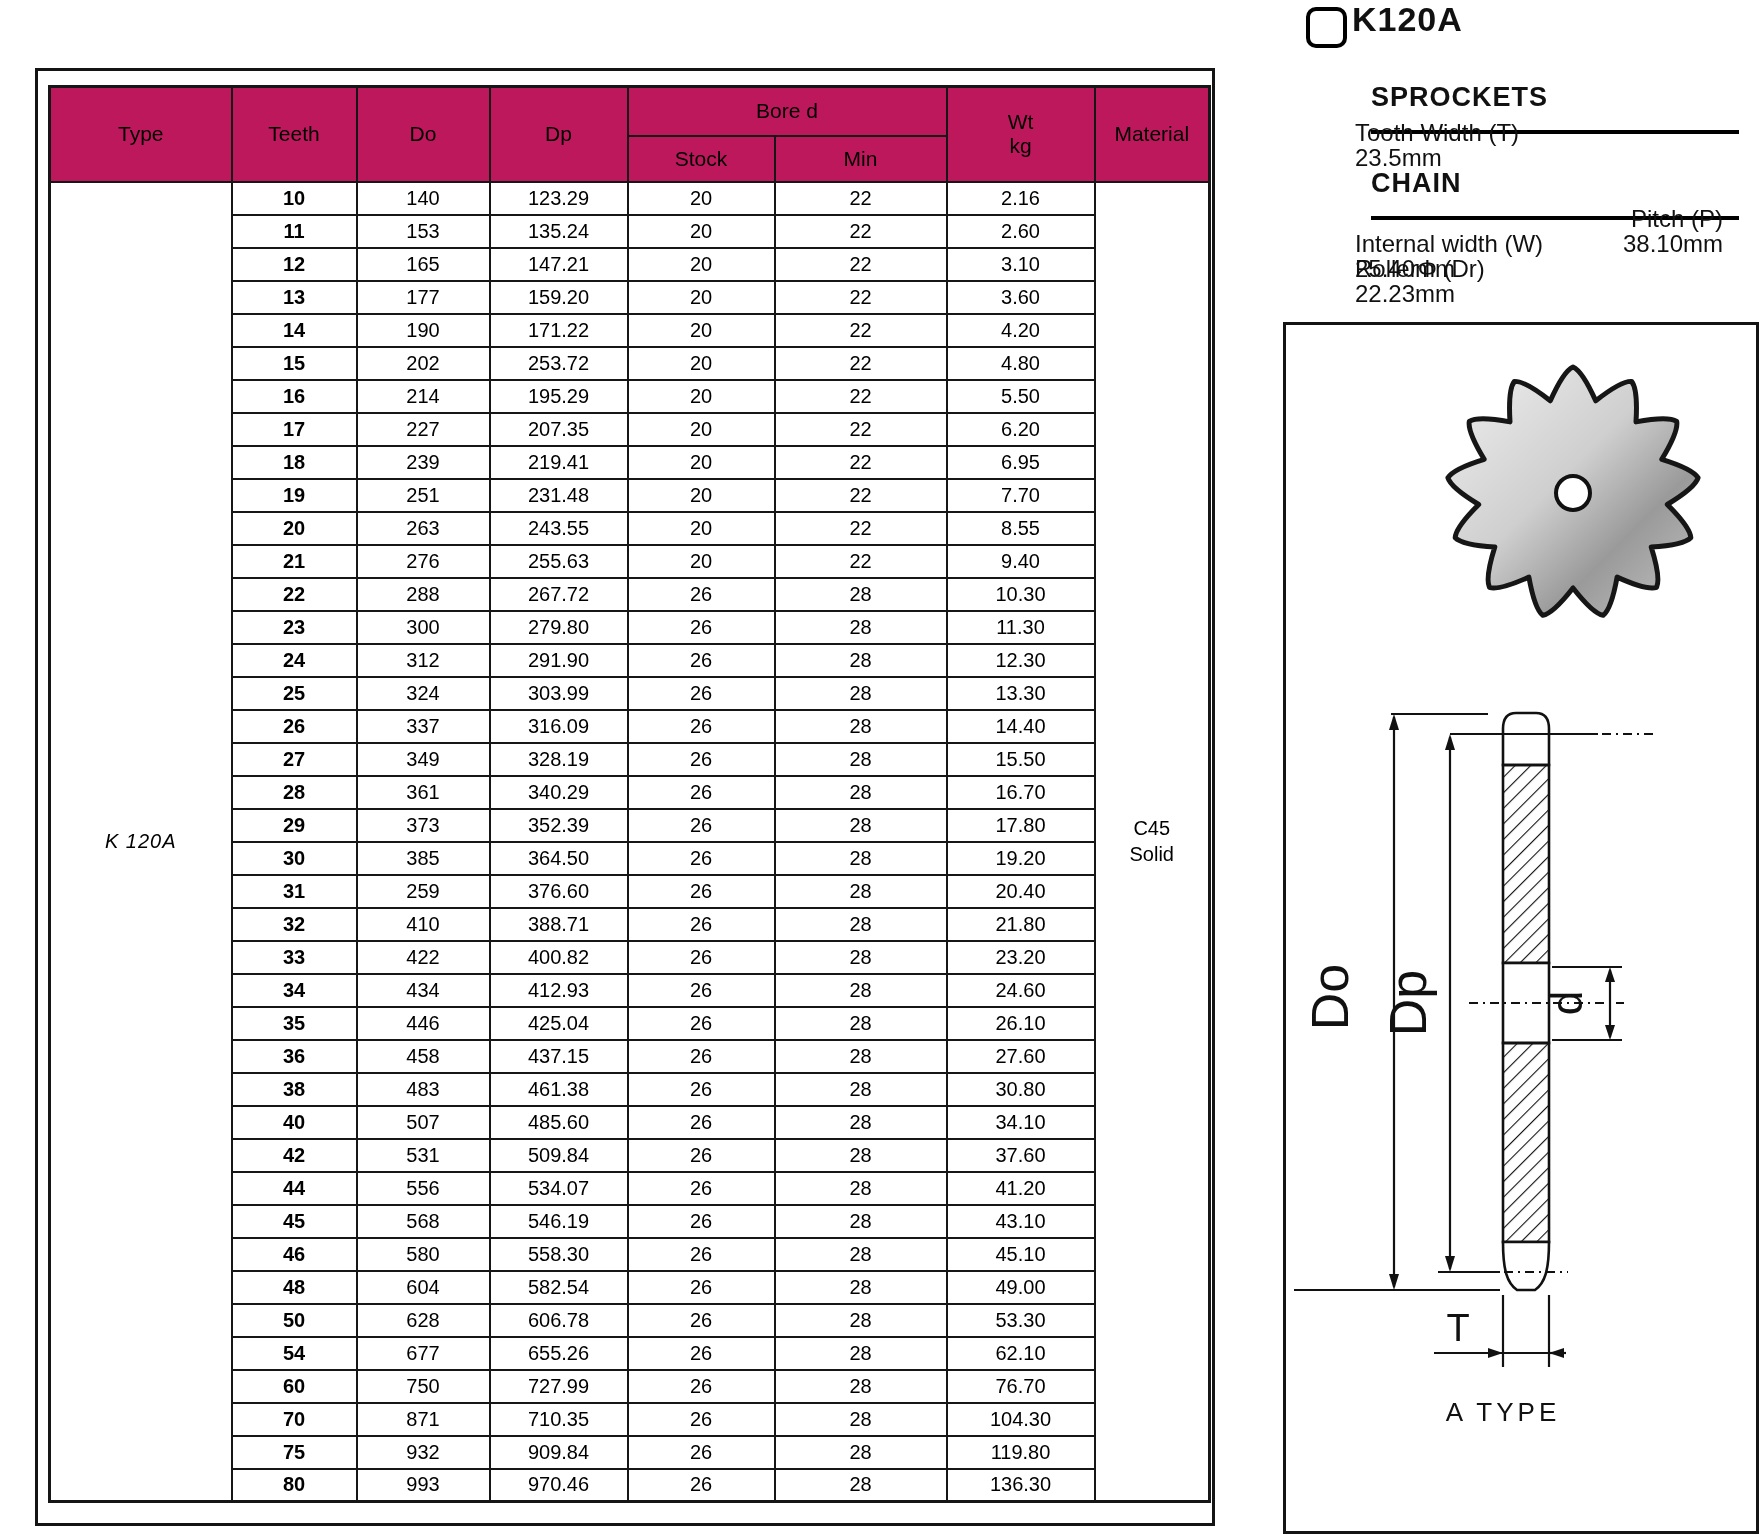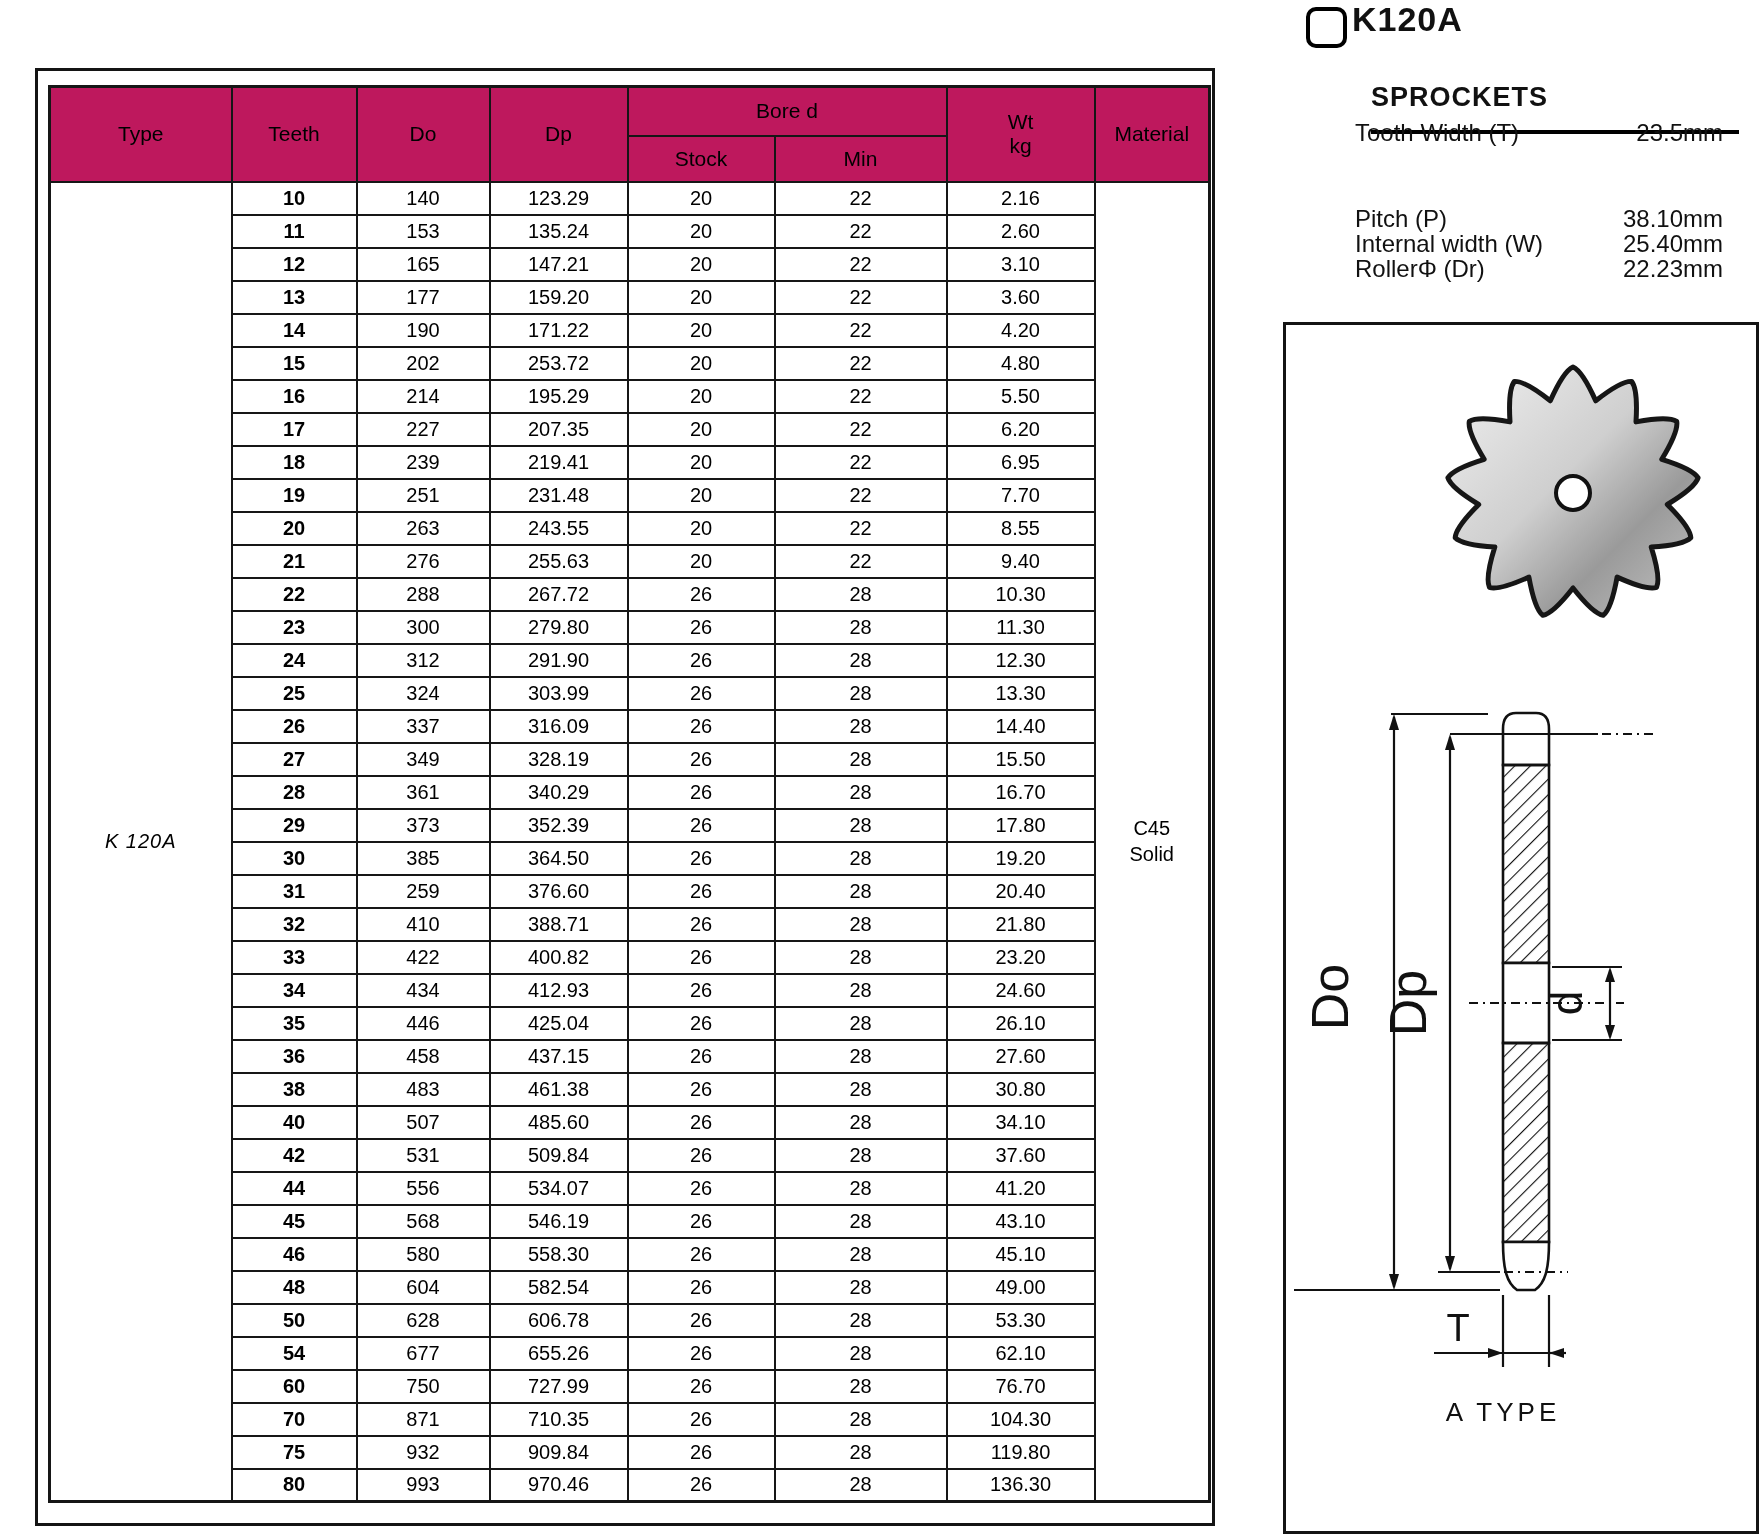--- a/index.html
+++ b/index.html
@@ -27,21 +27,21 @@
   
   .bullet-icon{position:absolute;left:1306px;top:7px;width:33px;height:33px;
                border:4px solid #000;border-radius:10px;background:#fff;}
   .panel-title{position:absolute;left:1352px;top:0px;font-size:34px;font-weight:700;
                letter-spacing:1px;}
   .sect-head{position:absolute;left:1355px;width:368px;font-size:27px;font-weight:700;
              letter-spacing:1px;border-bottom:4px solid #000;padding-bottom:17px;margin-left:16px;}
   #sprockets-head{top:82px;}
   #chain-head{top:168px;}
   .spec-line{position:absolute;left:1355px;width:368px;display:flex;
-             justify-content:space-between;font-size:24px;line-height:25px;}
+             justify-content:space-between;font-size:24px;line-height:25px;flex-direction:column;}
   #tooth-width-line{top:120px;}
   #pitch-line{top:206px;text-align:right;}
   #internal-width-line{top:231px;}
   #roller-line{top:256px;}
 
   
   .draw-box{position:absolute;left:1283px;top:322px;width:470px;height:1206px;
             border:3px solid #141414;background:#fff;}
   .draw-box svg{position:absolute;left:0;top:0;}
   text.dimlabel{font-family:"Liberation Sans",sans-serif;fill:#111;}
@@ -413,20 +413,21 @@
 
   <div class="bullet-icon"></div>
   <div class="panel-title">K120A</div>
 
   <div class="sect-head" id="sprockets-head">SPROCKETS</div>
   <div class="spec-line" id="tooth-width-line">
     <span>Tooth Width  (T)</span>
     <span>23.5mm</span>
   </div>
 
+  <div class="sect-head" id="chain-head">CHAIN</div>
   <div class="spec-line" id="pitch-line">
     <span>Pitch  (P)</span>
     <span>38.10mm</span>
   </div>
   <div class="spec-line" id="internal-width-line">
     <span>Internal width  (W)</span>
     <span>25.40mm</span>
   </div>
   <div class="spec-line" id="roller-line">
     <span>RollerΦ  (Dr)</span>

